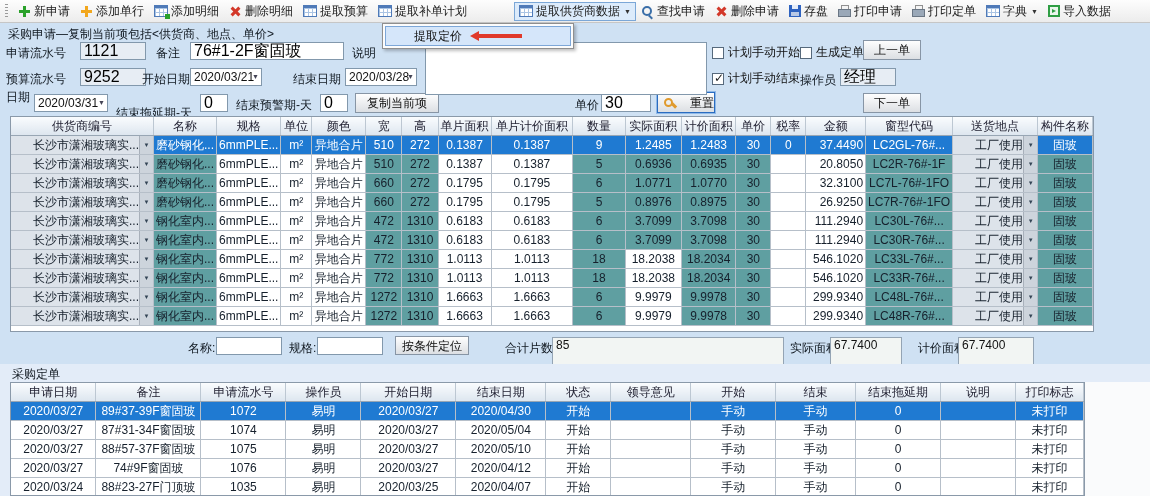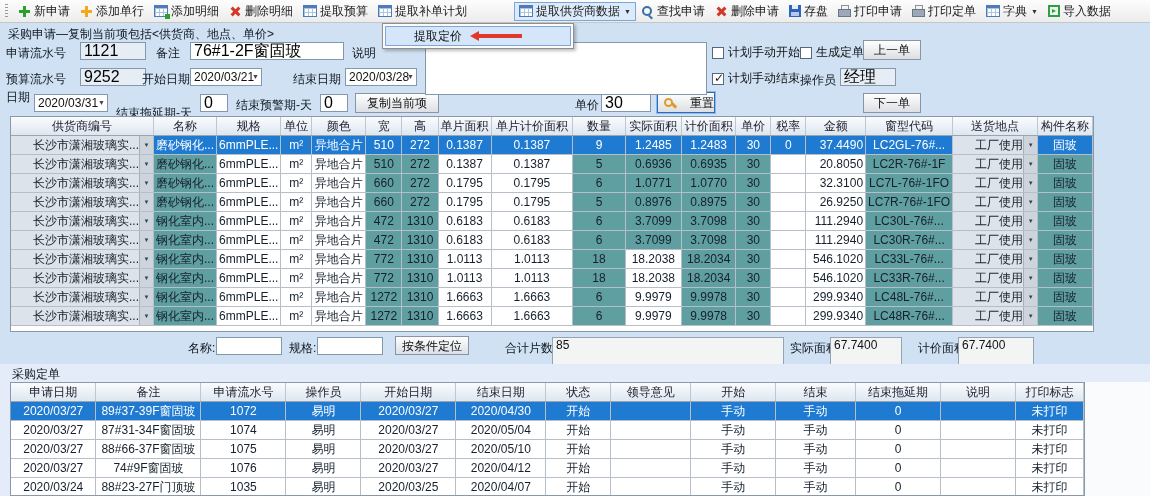--- a/index.html
+++ b/index.html
@@ -644,21 +644,21 @@
             <td class="cs-white ac">开始</td>
             <td class="cs-white ac"></td>
             <td class="cs-white ac">手动</td>
             <td class="cs-white ac">手动</td>
             <td class="cs-white ac">0</td>
             <td class="cs-white ac"></td>
             <td class="cs-white ac">未打印</td>
           </tr>
           <tr>
             <td class="cs-white ac">2020/03/27</td>
-            <td class="cs-white ac">88#66-37F窗固玻</td>
+            <td class="cs-white ac">88#57-37F窗固玻</td>
             <td class="cs-white ac">1075</td>
             <td class="cs-white ac">易明</td>
             <td class="cs-white ac">2020/03/27</td>
             <td class="cs-white ac">2020/05/10</td>
             <td class="cs-white ac">开始</td>
             <td class="cs-white ac"></td>
             <td class="cs-white ac">手动</td>
             <td class="cs-white ac">手动</td>
             <td class="cs-white ac">0</td>
             <td class="cs-white ac"></td>

